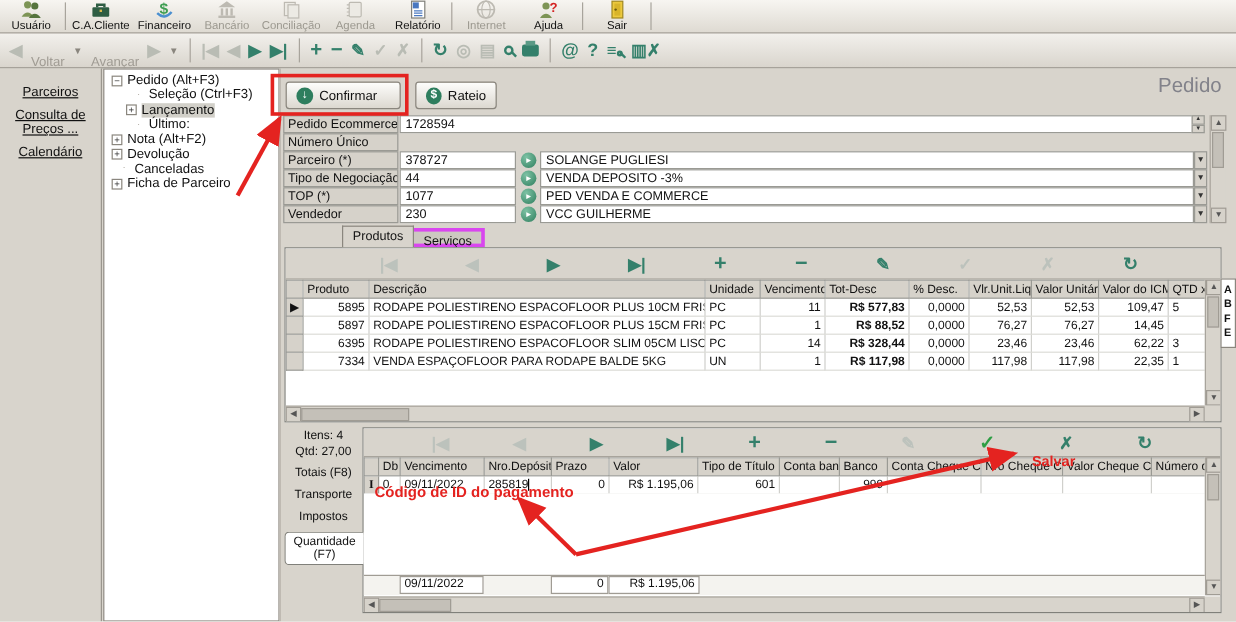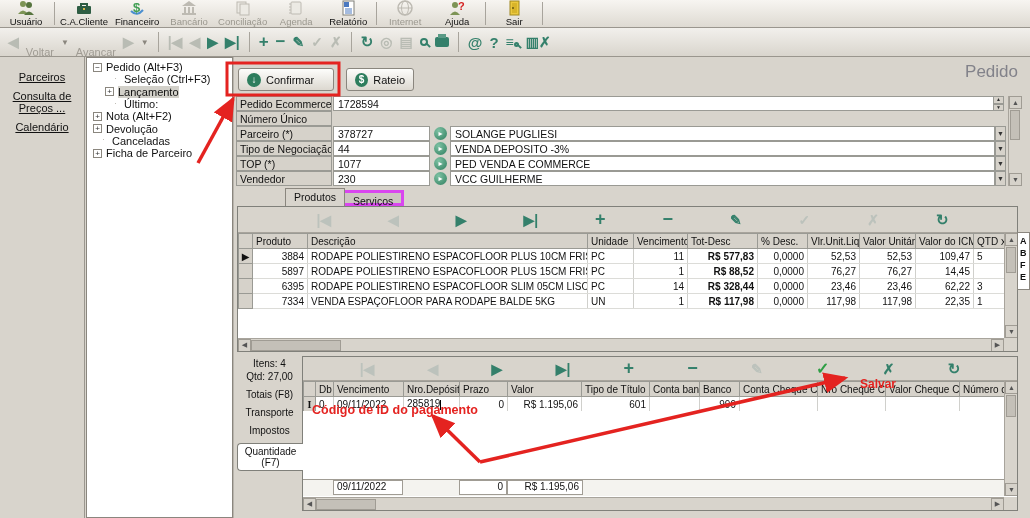--- a/index.html
+++ b/index.html
@@ -396,21 +396,21 @@
           <th>Vencimento</th>
           <th class="b">Tot-Desc</th>
           <th>% Desc.</th>
           <th>Vlr.Unit.Liq.</th>
           <th>Valor Unitário</th>
           <th>Valor do ICMS</th>
           <th>QTD x V</th>
         </tr>
         <tr>
           <td class="ind">▶</td>
-          <td class="r">3884</td>
+          <td class="r">5895</td>
               <td>RODAPE POLIESTIRENO ESPACOFLOOR PLUS 10CM FRISO</td>
           <td>PC</td>
               <td class="r">11</td>
           <td class="r b totcell">R$ 577,83</td>
               <td class="r">0,0000</td>
           <td class="r">52,53</td>
               <td class="r">52,53</td>
           <td class="r">109,47</td>
               <td>5</td>
         </tr>

